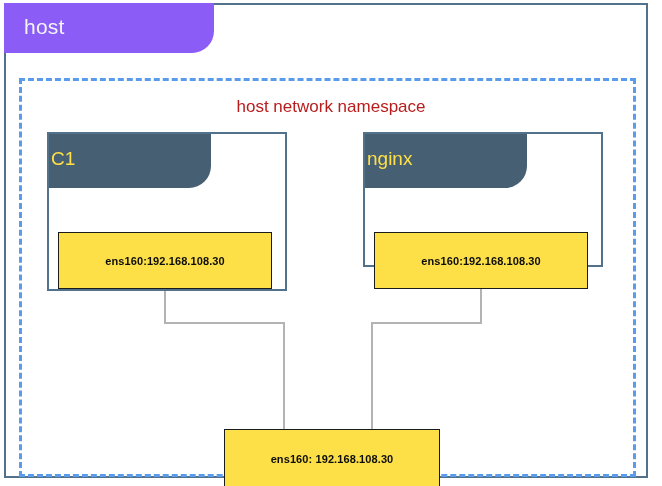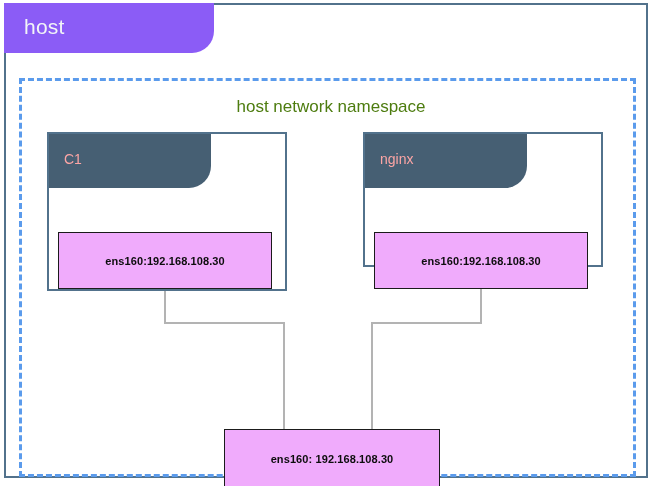--- a/index.html
+++ b/index.html
@@ -60,21 +60,21 @@
     height: 399px;
     border: 3px dashed #5b9bec;
     box-sizing: border-box;
   }
   .ns-label {
     position: absolute;
     left: 0;
     top: 96px;
     width: 662px;
     text-align: center;
-    color: #4d7c0f;
+    color: #b91c1c;
     font-size: 17px;
     line-height: 22px;
   }
 
   
   .container-box {
     position: absolute;
     background: #ffffff;
     border: 2px solid #52728c;
     box-sizing: border-box;
@@ -96,31 +96,31 @@
     left: 0px;
     top: 0px;
     width: 162px;
     height: 54px;
     background: #465f73;
     border-bottom-right-radius: 22px;
     box-sizing: border-box;
   }
   .container-title-text {
     position: absolute;
-    left: 15px;
+    left: 2px;
     top: 12px;
-    color: #fca5a5;
-    font-size: 14px;
+    color: #fde047;
+    font-size: 19px;
     line-height: 26px;
   }
 
   
   .iface-box {
     position: absolute;
-    background: #f0abfc;
+    background: #fde047;
     border: 1.5px solid #1b1b1b;
     box-sizing: border-box;
     display: flex;
     align-items: center;
     justify-content: center;
   }
   .iface-text {
     color: #0d0d0d;
     font-size: 11px;
     font-weight: bold;

